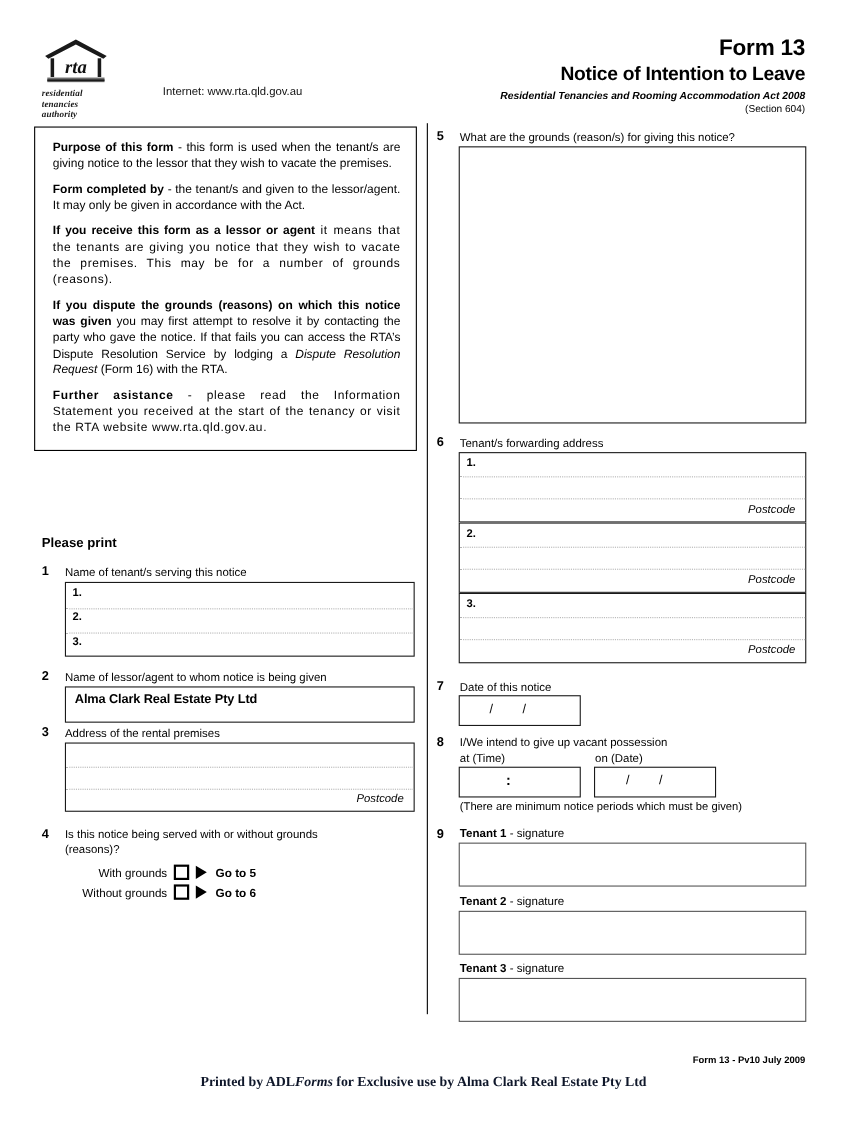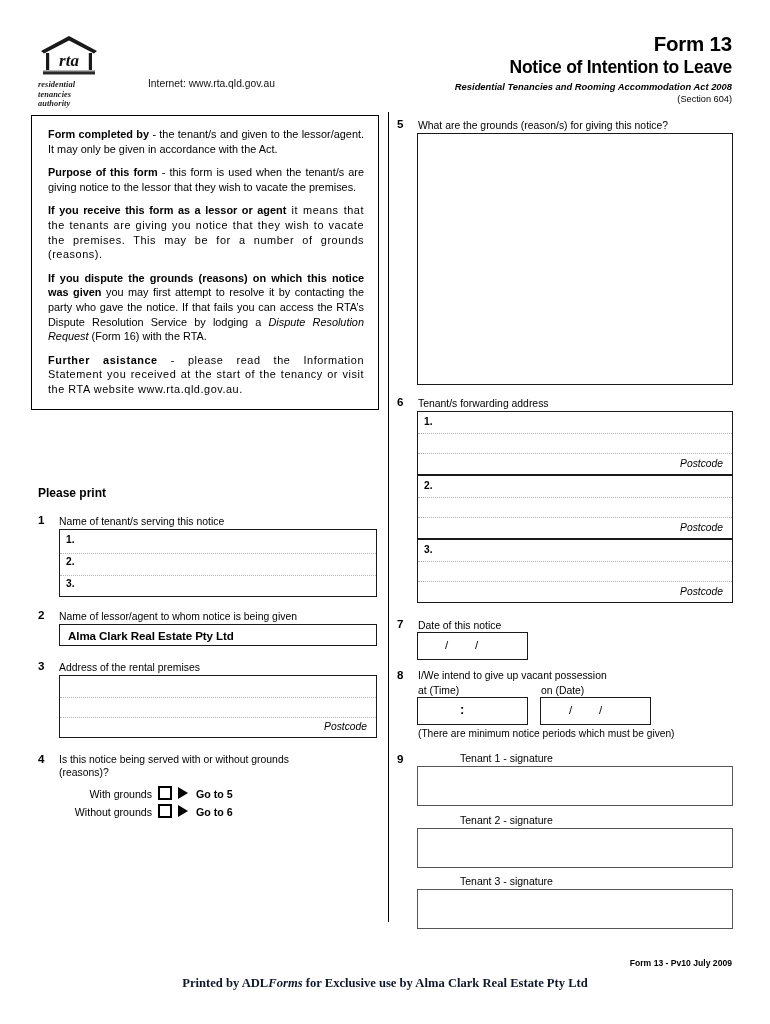--- a/index.html
+++ b/index.html
@@ -196,21 +196,21 @@
 
   .note-small {
     position: absolute;
     font-size: 10.2px;
   }
 
   .sig-label {
     position: absolute;
     font-size: 10.5px;
   }
-  .sig-label b { font-weight: normal; margin-left: 42px; }
+  .sig-label b { font-weight: bold; }
 
   
   .form-rev {
     position: absolute;
     right: 38px; top: 958px;
     font-size: 8.6px;
     font-weight: bold;
   }
   .printed-by {
     position: absolute;
@@ -250,42 +250,42 @@
   <div class="hdr-right">
     <div class="form-no">Form 13</div>
     <div class="form-title">Notice of Intention to Leave</div>
     <div class="act-line">Residential Tenancies and Rooming Accommodation Act 2008</div>
     <div class="section-ref">(Section 604)</div>
   </div>
 
   <div class="divider"></div>
 
   <div class="purpose-box">
+    <p><b>Purpose of this form</b><span> - this form is used when the tenant/s are giving notice to the lessor that they wish to vacate the premises.</span></p>
     <p><b>Form completed by</b><span> - the tenant/s and given to the lessor/agent. It may only be given in accordance with the Act.</span></p>
-    <p><b>Purpose of this form</b><span> - this form is used when the tenant/s are giving notice to the lessor that they wish to vacate the premises.</span></p>
     <p><b>If you receive this form as a lessor or agent</b><span class="spaced"> it means that the tenants are giving you notice that they wish to vacate the premises. This may be for a number of grounds (reasons).</span></p>
     <p><b>If you dispute the grounds (reasons) on which this notice was given</b><span> you may first attempt to resolve it by contacting the party who gave the notice. If that fails you can access the RTA’s Dispute Resolution Service by lodging a </span><i>Dispute Resolution Request</i><span> (Form 16) with the RTA.</span></p>
     <p><b class="spaced">Further asistance</b><span class="spaced"> - please read the Information Statement you received at the start of the tenancy or visit the RTA website www.rta.qld.gov.au.</span></p>
   </div>
 
   <div class="please-print">Please print</div>
 
   <div class="qnum" style="left:38px; top:513px;">1</div>
   <div class="qlabel" style="left:59px; top:515px;">Name of tenant/s serving this notice</div>
   <div class="fbox" style="left:59px; top:529px; width:318px; height:68px;">
     <div class="rownum" style="top:4px;">1.</div>
     <div class="dotline" style="top:22.5px;"></div>
     <div class="rownum" style="top:26px;">2.</div>
     <div class="dotline" style="top:44.5px;"></div>
     <div class="rownum" style="top:48px;">3.</div>
   </div>
 
   <div class="qnum" style="left:38px; top:608px;">2</div>
   <div class="qlabel" style="left:59px; top:610px;">Name of lessor/agent to whom notice is being given</div>
-  <div class="fbox" style="left:59px; top:624px; width:318px; height:22px;">
+  <div class="fbox" style="left:59px; top:624px; width:318px; height:33px;">
     <div class="filled-val" style="top:4px;">Alma Clark Real Estate Pty Ltd</div>
   </div>
 
   <div class="qnum" style="left:38px; top:659px;">3</div>
   <div class="qlabel" style="left:59px; top:661px;">Address of the rental premises</div>
   <div class="fbox" style="left:59px; top:675px; width:318px; height:63px;">
     <div class="dotline" style="top:21px;"></div>
     <div class="dotline" style="top:41px;"></div>
     <div class="postcode" style="top:45px;">Postcode</div>
   </div>

